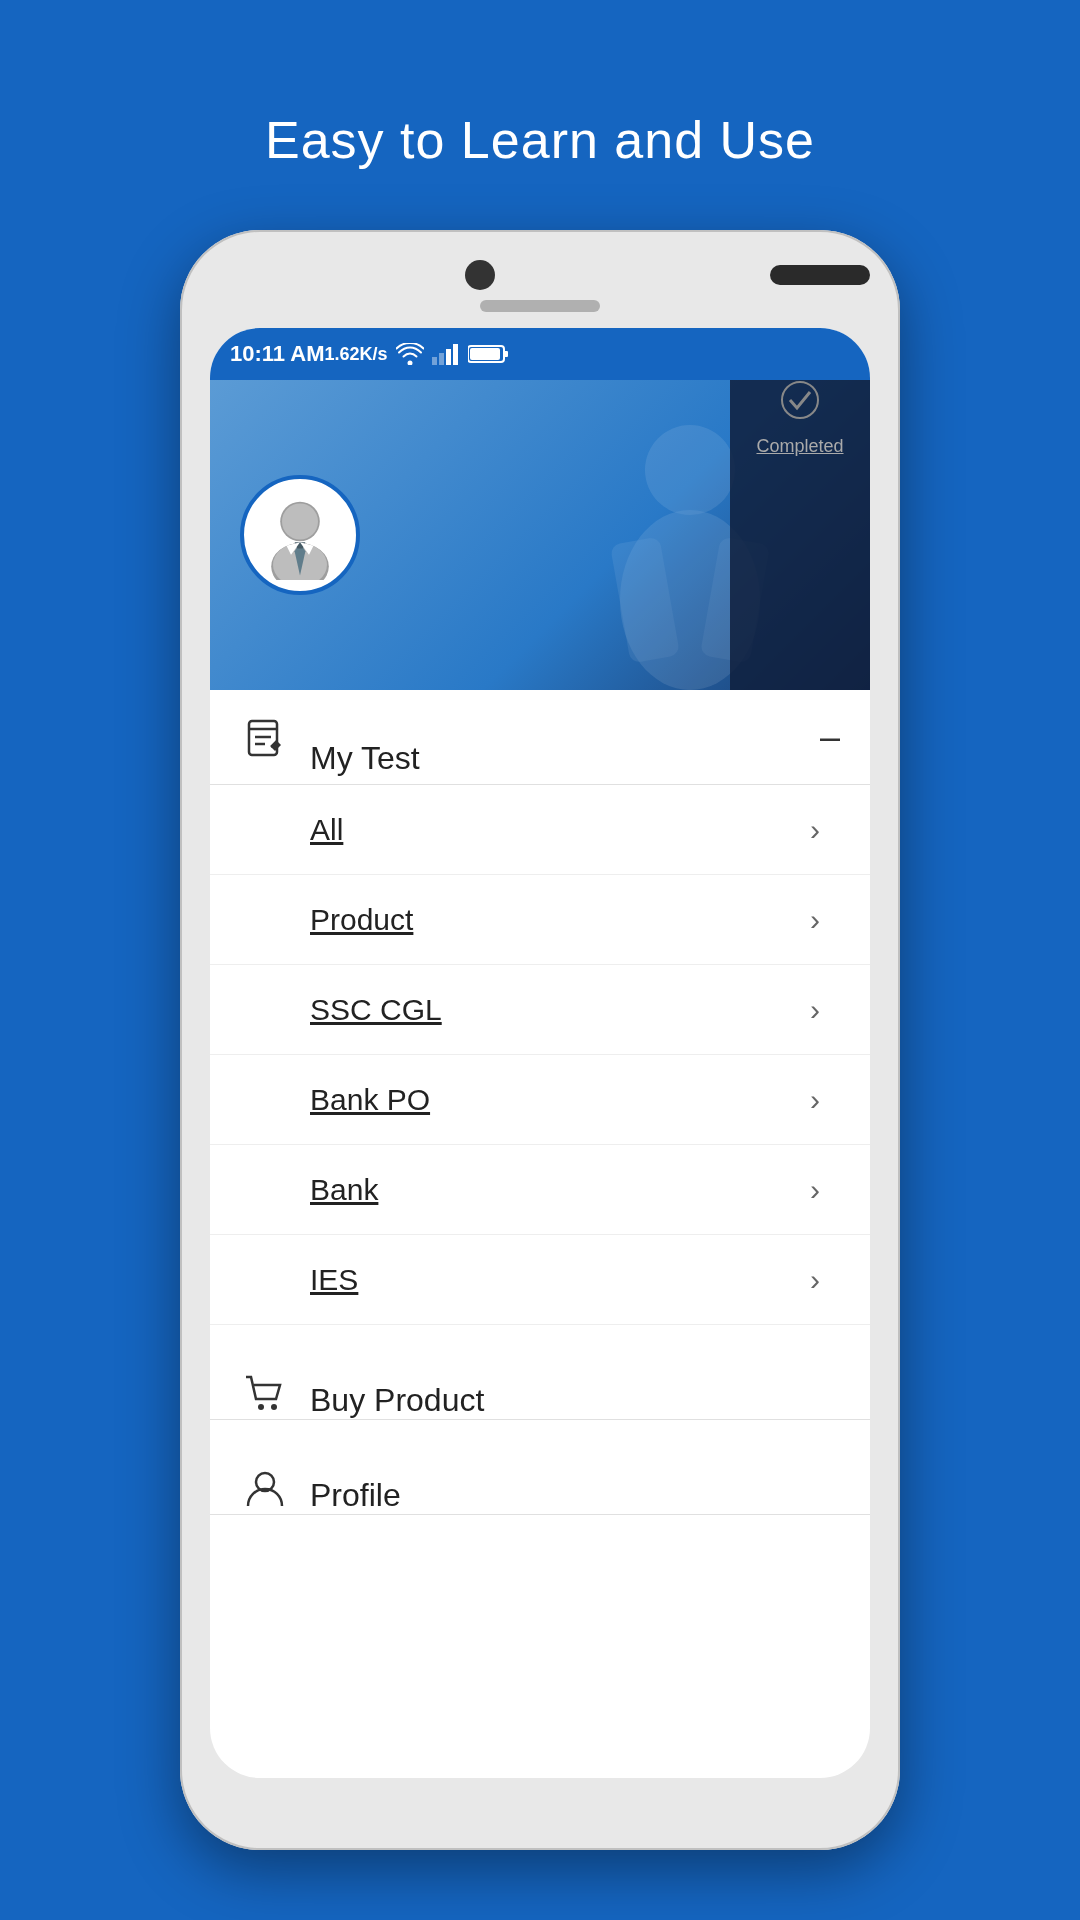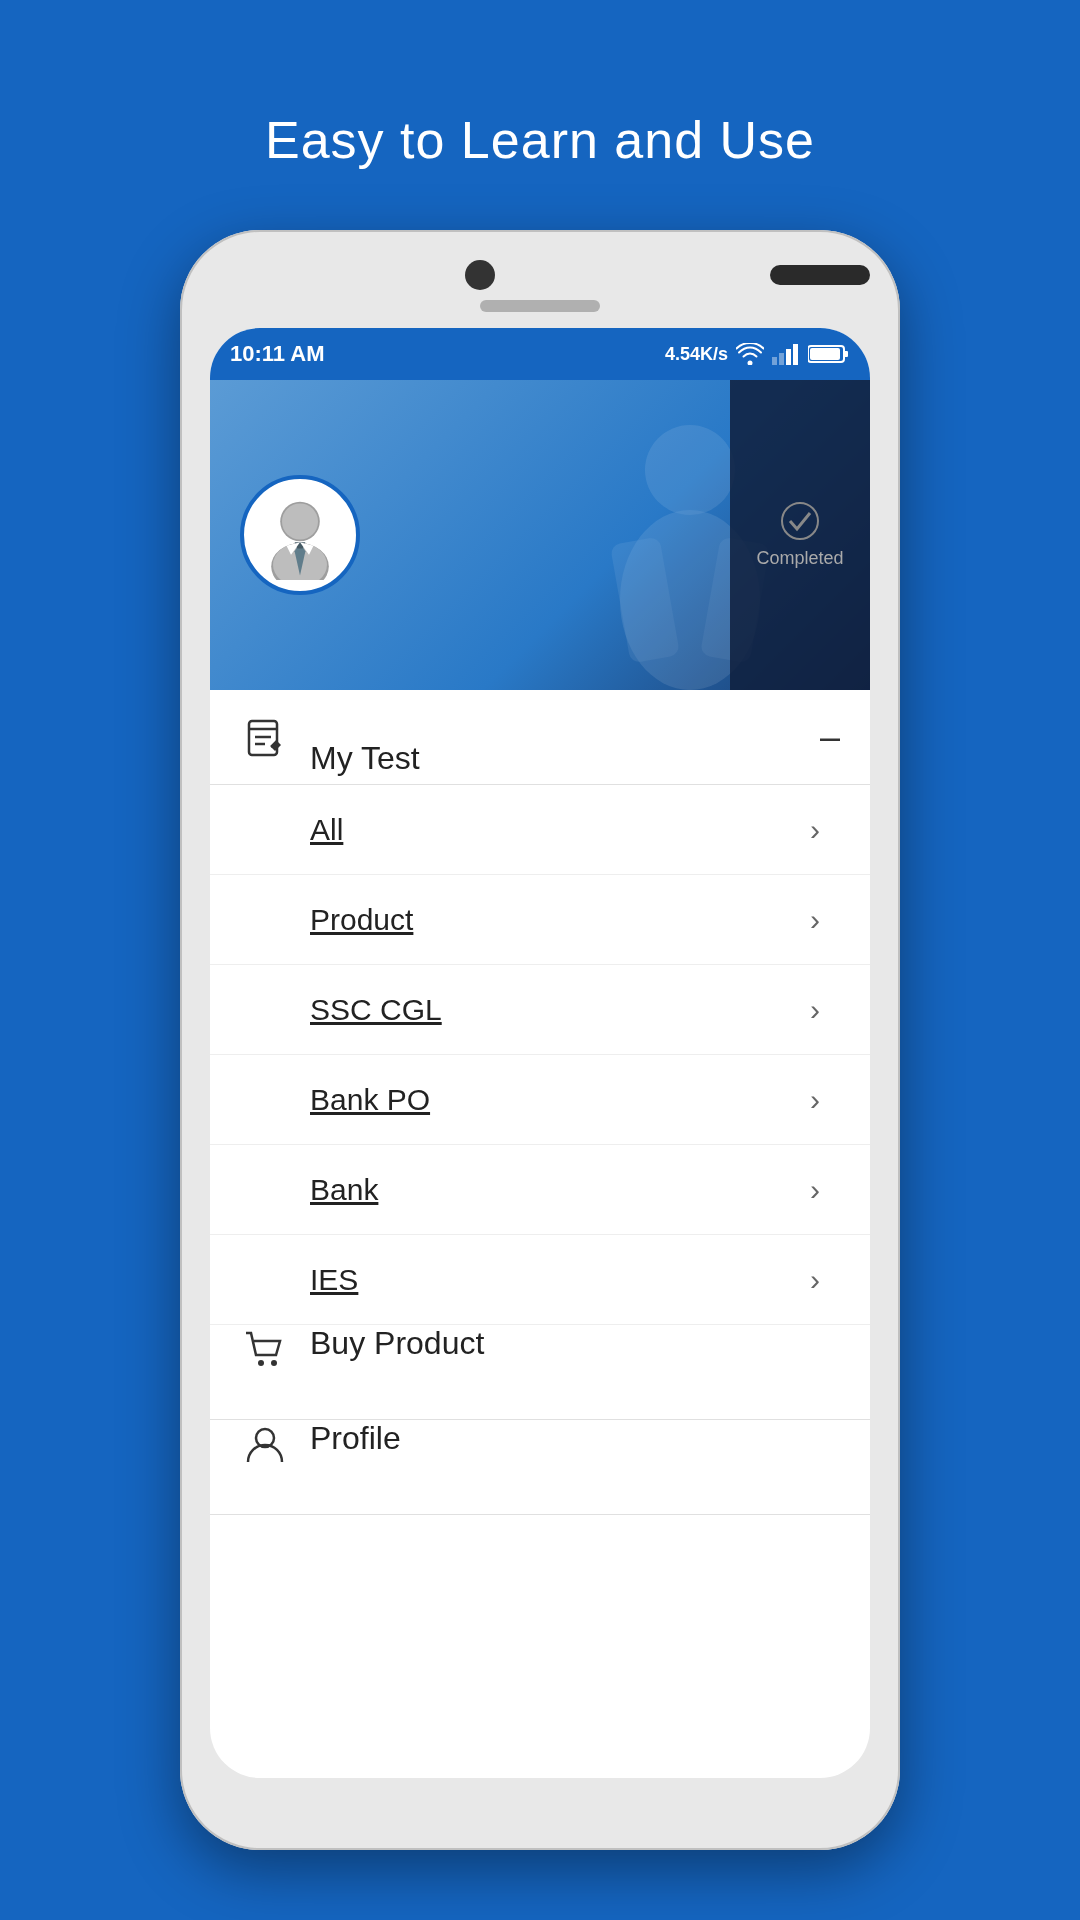--- a/index.html
+++ b/index.html
@@ -75,21 +75,20 @@
       overflow: hidden;
       position: relative;
     }
 
     
     .status-bar {
       background: #1565C0;
       height: 52px;
       display: flex;
       align-items: center;
-      justify-content: space-between;
       padding: 0 20px;
       color: white;
       font-size: 22px;
       font-weight: 600;
     }
 
     .status-right {
       display: flex;
       align-items: center;
       gap: 8px;
@@ -140,24 +139,25 @@
     .right-panel-peek {
       position: absolute;
       right: 0;
       top: 0;
       width: 140px;
       height: 100%;
       background: rgba(15, 30, 60, 0.85);
       display: flex;
       flex-direction: column;
       align-items: center;
-      justify-content: center;
-      gap: 7px;
+      justify-content: flex-start;
+      gap: 16px;
       color: #aaa;
       font-size: 18px;
+      text-decoration: underline;
     }
 
     
     .menu-container {
       background: white;
       flex: 1;
     }
 
     
     .menu-section-header {
@@ -210,21 +210,21 @@
     }
 
     .chevron-right {
       font-size: 30px;
       color: #666;
     }
 
     
     .menu-main-item {
       display: flex;
-      align-items: flex-start;
+      align-items: flex-end;
       padding: 0 30px;
       height: 95px;
       border-bottom: 1px solid #e0e0e0;
       background: white;
     }
 
     .menu-main-label {
       font-size: 32px;
       color: #222;
     }
@@ -258,21 +258,21 @@
   </div>
   <div style="display:flex; justify-content:center; margin-bottom:8px;">
     <div class="phone-speaker"></div>
   </div>
 
   <div class="phone-screen">
 
     <div class="status-bar">
       <span>10:11 AM</span>
       <div class="status-right">
-        <span>4.54K/s</span>
+        <span>1.62K/s</span>
 
         <svg width="28" height="22" viewBox="0 0 28 22" fill="white">
           <path d="M14 17.5a2.5 2.5 0 100 5 2.5 2.5 0 000-5z"></path>
           <path d="M7.5 13.5C9.3 11.7 11.5 10.5 14 10.5s4.7 1.2 6.5 3" stroke="white" stroke-width="2" fill="none" stroke-linecap="round"></path>
           <path d="M3 9.5C6 6.5 9.8 4.5 14 4.5s8 2 11 5" stroke="white" stroke-width="2" fill="none" stroke-linecap="round"></path>
           <path d="M0.5 5.5C4.2 1.8 8.8 0 14 0s9.8 1.8 13.5 5.5" stroke="white" stroke-width="2" fill="none" stroke-linecap="round"></path>
         </svg>
 
         <svg width="28" height="22" viewBox="0 0 28 22" fill="white">
           <rect x="0" y="14" width="5" height="8" opacity="0.4"></rect>

